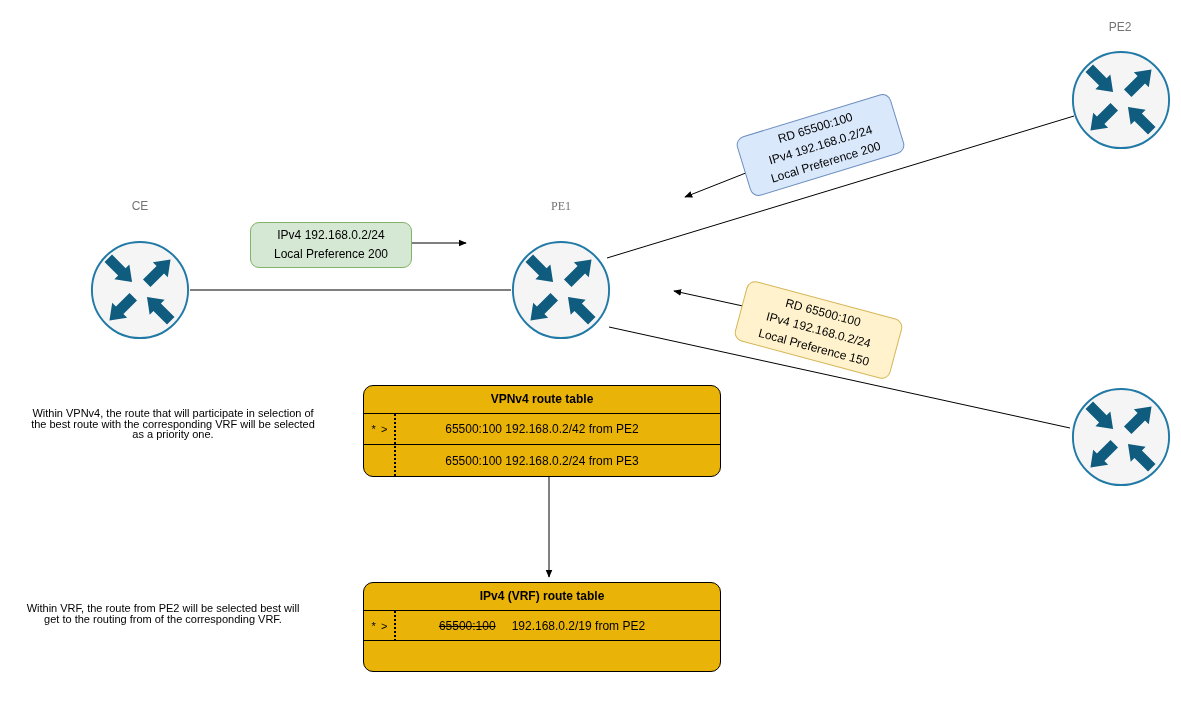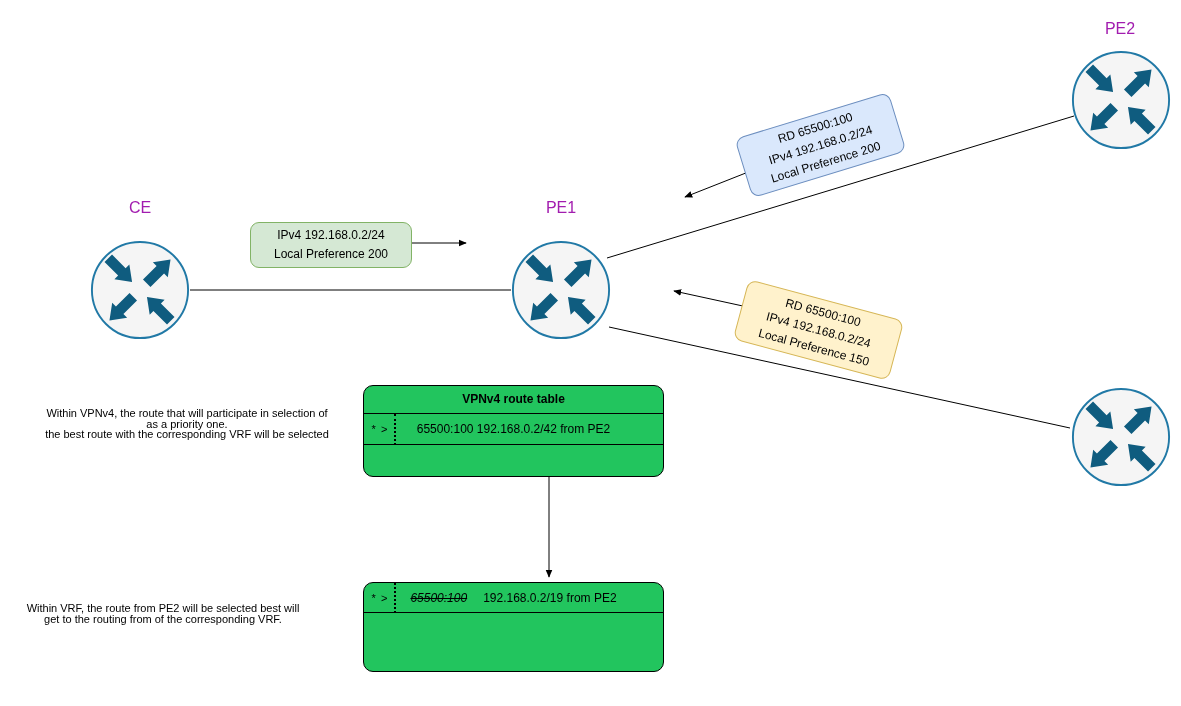--- a/index.html
+++ b/index.html
@@ -13,40 +13,40 @@
     overflow: hidden;
   }
   .connectors { position: absolute; left: 0; top: 0; width: 1181px; height: 706px; }
   .connectors line { stroke: #000; stroke-width: 1; }
 
   .router { position: absolute; width: 100px; height: 100px; }
   .router svg { width: 100%; height: 100%; }
 
   .router-label {
     position: absolute; width: 60px; text-align: center;
-    font-size: 16px; color: #a21caf;
+    font-size: 12px; color: #737373;
   }
 
   .ad-box {
     position: absolute; border-radius: 9px; text-align: center;
     font-size: 12px; line-height: 19px; display: flex;
     flex-direction: column; justify-content: center;
   }
   .ad-green  { left: 250px; top: 222px; width: 162px; height: 46px;
                background: #d5e8d4; border: 1px solid #82b366; }
   .ad-blue   { left: 740px; top: 114px; width: 161px; height: 62px;
                background: #dae8fc; border: 1px solid #6c8ebf;
                transform: rotate(-17deg); line-height: 18px; }
   .ad-yellow { left: 738px; top: 299px; width: 161px; height: 62px;
                background: #fff2cc; border: 1px solid #d6b656;
                transform: rotate(15deg); line-height: 18px; }
 
   .rtable {
-    position: absolute; left: 363px; width: 301px;
-    border: 1px solid #000; border-radius: 10px; background: #22c55e;
+    position: absolute; left: 363px; width: 358px;
+    border: 1px solid #000; border-radius: 10px; background: #eab308;
     overflow: hidden;
   }
   .rtable-1 { top: 385px; height: 92px; }
   .rtable-2 { top: 582px; height: 90px; }
   .rt-head {
     height: 28px; line-height: 27px; text-align: center;
     font-weight: bold; font-size: 12px; border-bottom: 1px solid #000;
   }
   .rt-body { position: relative; }
   .rt-dots {
@@ -57,26 +57,26 @@
     position: relative; display: flex; align-items: center;
     justify-content: center; font-size: 12px;
   }
   .rtable-1 .rt-row { height: 31px; }
   .rtable-2 .rt-row { height: 30px; }
   .rt-row.first { border-bottom: 1px solid #000; }
   .rt-sel {
     position: absolute; left: 4px; width: 24px; text-align: center;
     font-size: 11px; letter-spacing: 1px;
   }
-  .rt-strike { text-decoration: line-through; margin-right: 16px; font-style: italic; }
+  .rt-strike { text-decoration: line-through; margin-right: 16px; }
 
   .note {
     position: absolute; text-align: center; font-size: 11px; line-height: 10.5px;
   }
-  .note-1 { left: 22px; top: 408px; width: 330px; }
+  .note-1 { left: 8px; top: 408px; width: 330px; }
   .note-2 { left: 6px; top: 603px; width: 314px; }
 </style>
 </head>
 <body>
 
 <div class="canvas">
 
   <svg class="connectors" width="1181" height="706" viewBox="0 0 1181 706">
     <defs>
       <marker id="arrow" viewBox="0 0 10 10" refX="9" refY="5" markerWidth="8" markerHeight="8" orient="auto-start-reverse">
@@ -98,21 +98,21 @@
       <circle cx="52" cy="52" r="50" fill="#f5f5f5" stroke="#2179a6" stroke-width="2"></circle>
       <g fill="#0f5c7f">
         <polygon points="0,-5.5 20,-5.5 20,-11 35,0 20,11 20,5.5 0,5.5" transform="translate(19,19) rotate(45)"></polygon>
         <polygon points="0,-5.5 20,-5.5 20,-11 35,0 20,11 20,5.5 0,5.5" transform="translate(59,45) rotate(-45)"></polygon>
         <polygon points="0,-5.5 20,-5.5 20,-11 35,0 20,11 20,5.5 0,5.5" transform="translate(45,59) rotate(135)"></polygon>
         <polygon points="0,-5.5 20,-5.5 20,-11 35,0 20,11 20,5.5 0,5.5" transform="translate(84,84) rotate(-135)"></polygon>
       </g>
     </svg>
   </div>
 
-  <div class="router-label" style="left:531px; top:199px;">PE1</div>
+  <div class="router-label" style="left:531px; top:199px;font-family:Liberation Serif, serif;">PE1</div>
   <div class="router" style="left:511px; top:240px;">
     <svg viewBox="0 0 104 104">
       <circle cx="52" cy="52" r="50" fill="#f5f5f5" stroke="#2179a6" stroke-width="2"></circle>
       <g fill="#0f5c7f">
         <polygon points="0,-5.5 20,-5.5 20,-11 35,0 20,11 20,5.5 0,5.5" transform="translate(19,19) rotate(45)"></polygon>
         <polygon points="0,-5.5 20,-5.5 20,-11 35,0 20,11 20,5.5 0,5.5" transform="translate(59,45) rotate(-45)"></polygon>
         <polygon points="0,-5.5 20,-5.5 20,-11 35,0 20,11 20,5.5 0,5.5" transform="translate(45,59) rotate(135)"></polygon>
         <polygon points="0,-5.5 20,-5.5 20,-11 35,0 20,11 20,5.5 0,5.5" transform="translate(84,84) rotate(-135)"></polygon>
       </g>
     </svg>
@@ -162,38 +162,42 @@
   </div>
 
   <div class="rtable rtable-1">
     <div class="rt-head">VPNv4 route table</div>
     <div class="rt-body">
       <div class="rt-dots"></div>
       <div class="rt-row first">
         <span class="rt-sel">* &gt;</span>
         <span>65500:100 192.168.0.2/42 from PE2</span>
       </div>
+      <div class="rt-row">
+        <span>65500:100 192.168.0.2/24 from PE3</span>
+      </div>
     </div>
   </div>
 
   <div class="rtable rtable-2">
+    <div class="rt-head">IPv4 (VRF) route table</div>
     <div class="rt-body">
       <div class="rt-dots"></div>
       <div class="rt-row first">
         <span class="rt-sel">* &gt;</span>
         <span class="rt-strike">65500:100</span>
         <span>192.168.0.2/19 from PE2</span>
       </div>
     </div>
   </div>
 
   <div class="note note-1">
     <div>Within VPNv4, the route that will participate in selection of</div>
+    <div>the best route with the corresponding VRF will be selected</div>
     <div>as a priority one.</div>
-    <div>the best route with the corresponding VRF will be selected</div>
   </div>
 
   <div class="note note-2">
     <div>Within VRF, the route from PE2 will be selected best will</div>
     <div>get to the routing from of the corresponding VRF.</div>
   </div>
 
 </div>
 
 </body></html>

